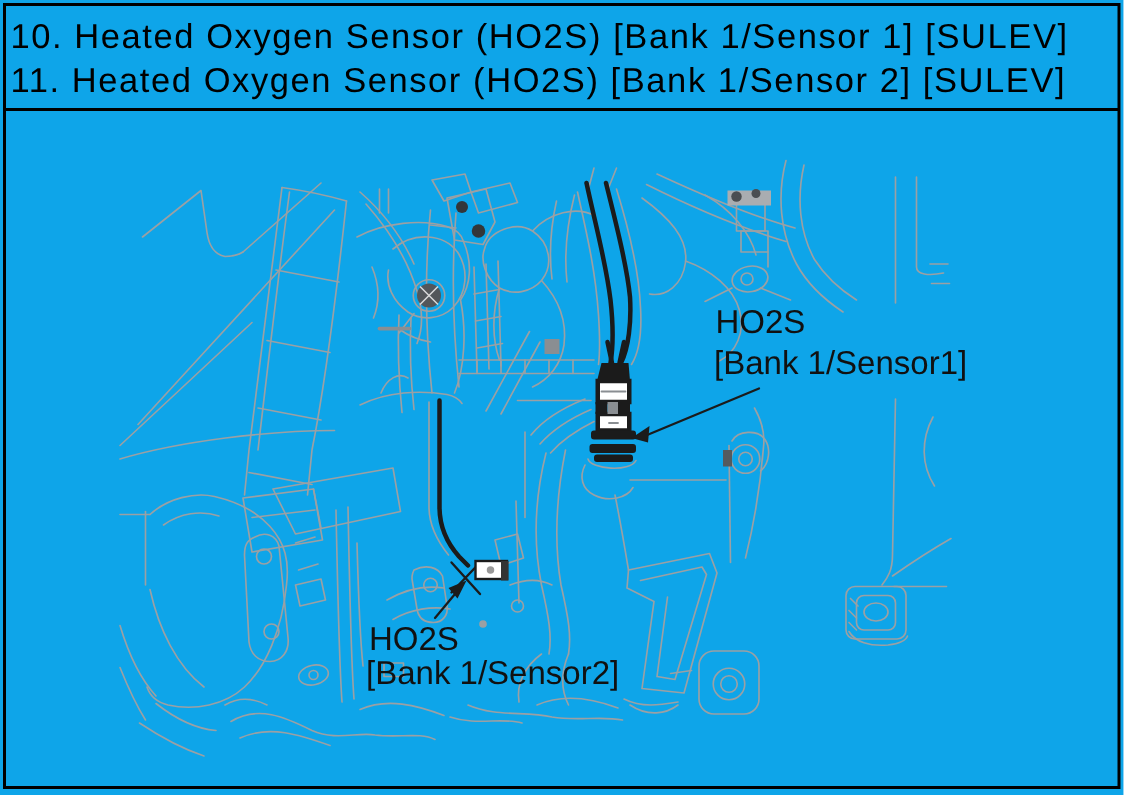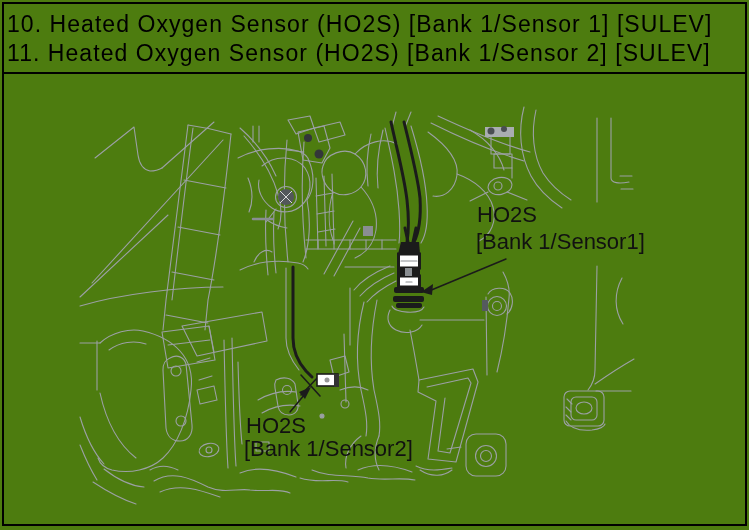--- a/index.html
+++ b/index.html
@@ -1,16 +1,16 @@
 <!DOCTYPE html>
 <html><head>
 <meta charset="utf-8">
 <style>
   html,body{margin:0;padding:0;background:#ffffff;}
-  #page{position:relative;width:749px;height:530px;background:#4d7c0f;overflow:hidden;
+  #page{position:relative;width:749px;height:530px;background:#0ea5e9;overflow:hidden;
         font-family:"Liberation Sans", sans-serif;}
   #frame{position:absolute;left:2px;top:2px;width:741px;height:520px;border:2px solid #000;}
   #divider{position:absolute;left:2px;top:72px;width:744px;height:2px;background:#000;}
   .hdr{position:absolute;left:7px;color:#000;font-size:23px;letter-spacing:1.05px;line-height:29px;white-space:nowrap;}
   svg{position:absolute;left:0;top:0;}
 </style>
 </head>
 <body>
 <div id="page">
   <div id="frame"></div>

